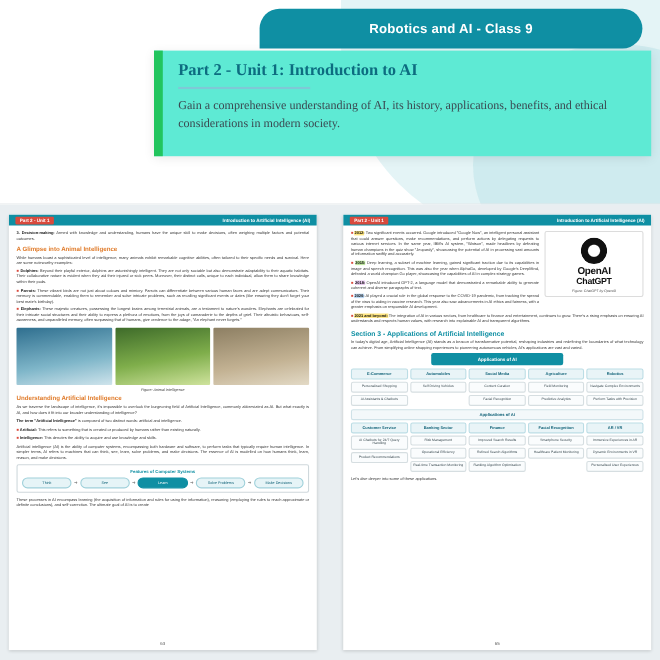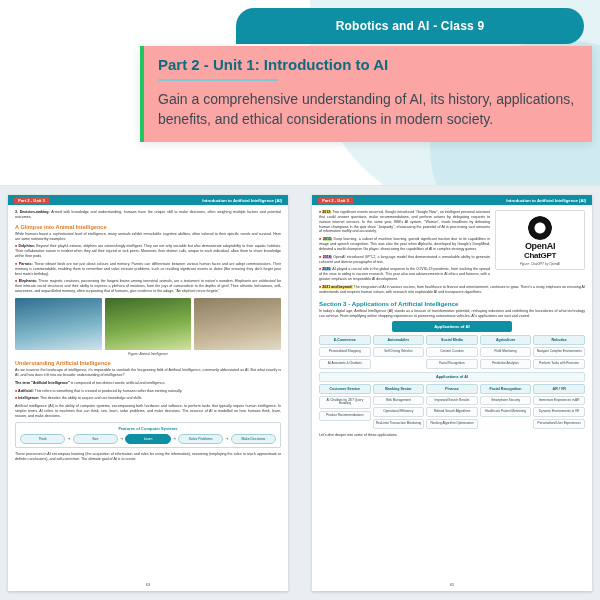--- a/index.html
+++ b/index.html
@@ -100,34 +100,35 @@
     width:348px;height:36px;
     background:#0f8fa3;
     border-radius:20px 20px 20px 0;
     display:flex;align-items:center;justify-content:center;
     color:#ffffff;font-size:12px;font-weight:bold;
     letter-spacing:.2px;
   }
   .white-card{
     position:absolute;left:140px;top:46px;
     width:452px;height:96px;
-    background:#fca5a5;
-    border-left:4px solid #22c55e;
+    background:#5eead4;
+    border-left:8px solid #22c55e;
     box-shadow:0 2px 10px rgba(0,0,0,0.10);
     padding:10px 14px 0 14px;
     box-sizing:border-box;
+    font-family:Liberation Serif, serif;
   }
   .part-title{
     color:#0d6c80;font-size:15px;font-weight:bold;margin:0 0 6px 0;
   }
   .part-rule{
     width:120px;height:2px;background:#7fc8d6;margin-bottom:8px;
   }
   .part-desc{
-    color:#3b4a52;font-size:14px;line-height:1.45;margin:0;
+    color:#3b4a52;font-size:11px;line-height:1.45;margin:0;
   }
   .hero-divider{
     position:absolute;left:0;bottom:0;width:600px;height:1px;background:#e3e8ea;
   }
   
   .pages{
     position:absolute;left:0;top:186px;width:600px;height:414px;
     background:#e9eef1;
     padding:9px 8px;
     box-sizing:border-box;

